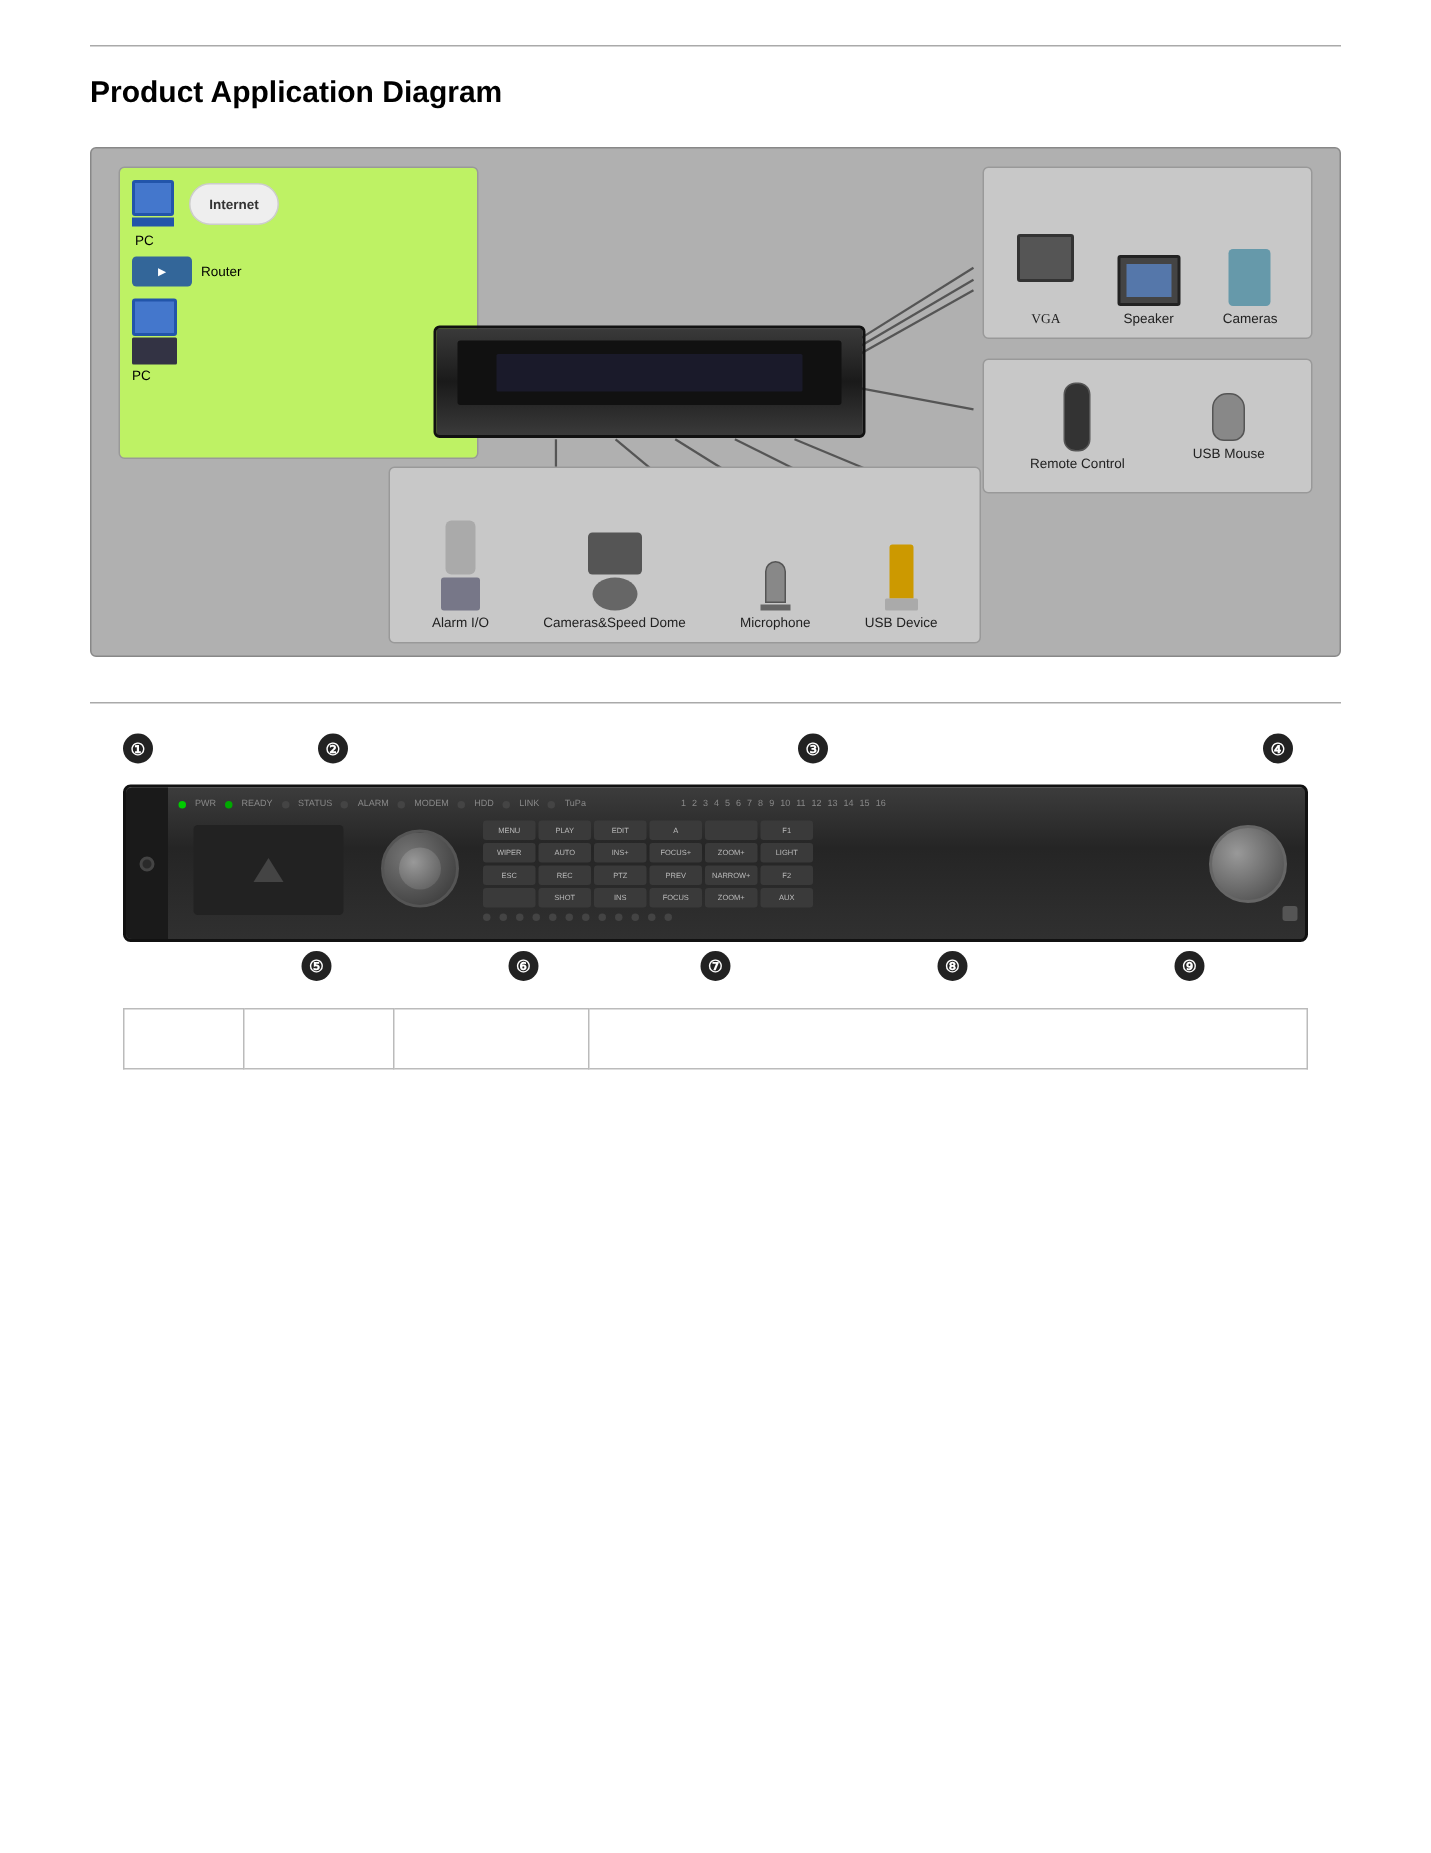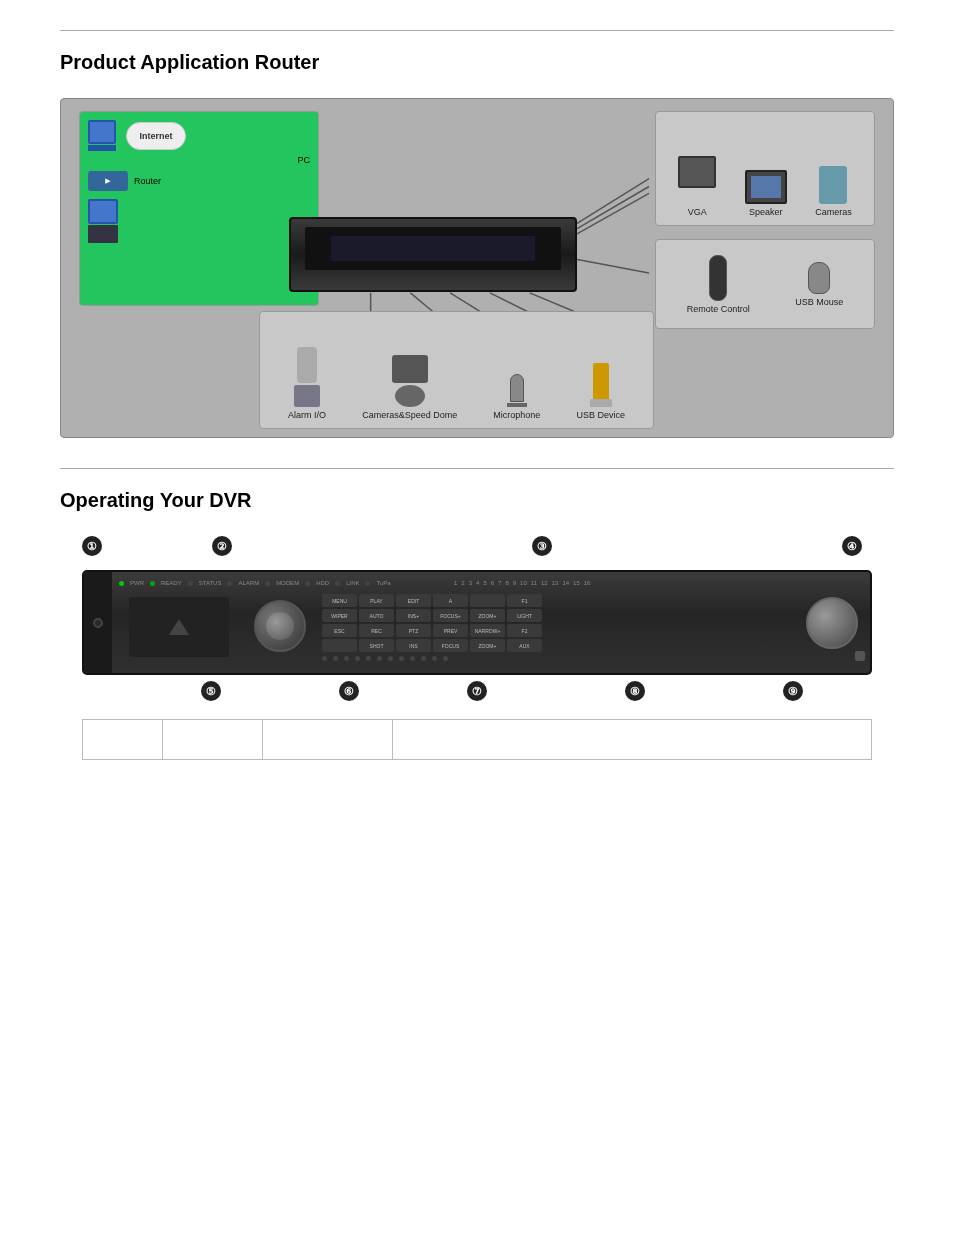--- a/index.html
+++ b/index.html
@@ -119,41 +119,41 @@
       pointer-events: none;
     }
   </style>
 </head>
 <body>
 
 <div class="page-container">
 
   <hr class="top-divider">
 
-  <h2 class="section-title">Product Application Router</h2>
+  <h2 class="section-title">Product Application Diagram</h2>
 
   <div class="diagram-container">
     <svg class="conn-lines" viewBox="0 0 834 340">
 
       <line x1="215" y1="160" x2="250" y2="160" stroke="#555" stroke-width="1.5"></line>
 
       <line x1="510" y1="130" x2="590" y2="80" stroke="#555" stroke-width="1.5"></line>
       <line x1="510" y1="135" x2="590" y2="88" stroke="#555" stroke-width="1.5"></line>
       <line x1="510" y1="140" x2="590" y2="95" stroke="#555" stroke-width="1.5"></line>
 
       <line x1="510" y1="160" x2="590" y2="175" stroke="#555" stroke-width="1.5"></line>
 
       <line x1="310" y1="195" x2="310" y2="220" stroke="#555" stroke-width="1.5"></line>
       <line x1="350" y1="195" x2="380" y2="220" stroke="#555" stroke-width="1.5"></line>
       <line x1="390" y1="195" x2="430" y2="220" stroke="#555" stroke-width="1.5"></line>
       <line x1="430" y1="195" x2="480" y2="220" stroke="#555" stroke-width="1.5"></line>
       <line x1="470" y1="195" x2="530" y2="220" stroke="#555" stroke-width="1.5"></line>
     </svg>
 
-    <div style="position:absolute;left:18px;top:12px;width:240px;height:195px;background:#22c55e;border:1px solid #999;border-radius:4px;padding:8px;text-align:right;">
+    <div style="position:absolute;left:18px;top:12px;width:240px;height:195px;background:#bef264;border:1px solid #999;border-radius:4px;padding:8px;">
 
       <div style="display:flex;align-items:center;margin-bottom:4px;">
         <div style="position:relative;">
           <div style="width:28px;height:24px;background:#4477cc;border-radius:2px;border:2px solid #2255aa;"></div>
           <div style="width:28px;height:6px;background:#2255aa;margin-top:1px;"></div>
         </div>
         <div style="margin-left:10px;">
           <div style="width:60px;height:28px;background:#eee;border-radius:14px;border:1px solid #ccc;display:flex;align-items:center;justify-content:center;font-size:9px;font-weight:bold;color:#333;">Internet</div>
         </div>
       </div>
@@ -173,21 +173,21 @@
 
     <div style="position:absolute;left:228px;top:118px;width:288px;height:75px;background:linear-gradient(180deg,#3a3a3a,#1a1a1a,#3a3a3a);border-radius:4px;border:2px solid #111;">
       <div style="width:90%;height:60%;background:#111;margin:8px auto 0 auto;border-radius:2px;display:flex;align-items:center;justify-content:center;">
         <div style="width:80%;height:60%;background:#1a1a2a;border-radius:1px;"></div>
       </div>
     </div>
 
     <div style="position:absolute;right:18px;top:12px;width:220px;height:115px;background:#c8c8c8;border:1px solid #999;border-radius:4px;display:flex;flex-direction:row;align-items:flex-end;justify-content:space-around;padding:8px;">
       <div class="device-icon">
         <div style="width:38px;height:32px;background:#555;border:2px solid #333;border-radius:2px;"></div>
-        <span style="font-size:9px;margin-top:19px;">VGA</span>
+        <span style="font-size:9px;margin-top:19px;font-family:Liberation Serif, serif;">VGA</span>
       </div>
       <div class="device-icon">
         <div style="width:42px;height:34px;background:#444;border:2px solid #222;border-radius:2px;position:relative;">
           <div style="width:30px;height:22px;background:#5577aa;margin:4px auto;"></div>
         </div>
         <span style="font-size:9px;margin-top:3px;">Speaker</span>
       </div>
       <div class="device-icon">
         <div style="width:28px;height:38px;background:#6699aa;border-radius:3px;"></div>
         <span style="font-size:9px;margin-top:3px;">Cameras</span>
@@ -224,21 +224,20 @@
       <div class="device-icon">
         <div style="width:16px;height:36px;background:#cc9900;border-radius:2px 2px 0 0;"></div>
         <div style="width:22px;height:8px;background:#aaa;border-radius:1px;"></div>
         <span style="font-size:9px;margin-top:3px;">USB Device</span>
       </div>
     </div>
   </div>
 
   <hr class="mid-divider">
 
-  <h2 class="section-title">Operating Your DVR</h2>
 
   <div class="dvr-section-wrapper">
 
     <div class="callout-above">
       <span class="num-badge" style="position:absolute;left:0px;">①</span>
       <span class="num-badge" style="position:absolute;left:130px;">②</span>
       <span class="num-badge" style="position:absolute;left:450px;">③</span>
       <span class="num-badge" style="position:absolute;left:760px;">④</span>
     </div>
 

